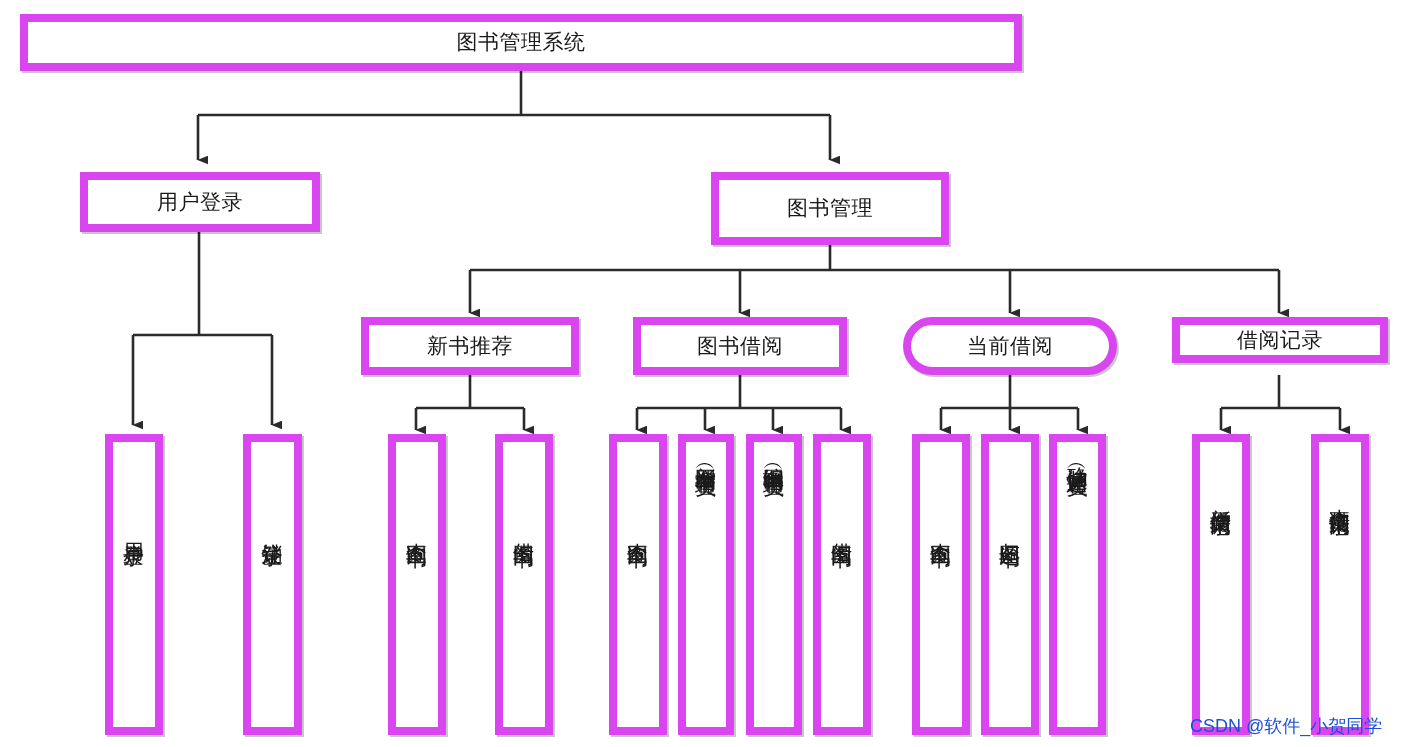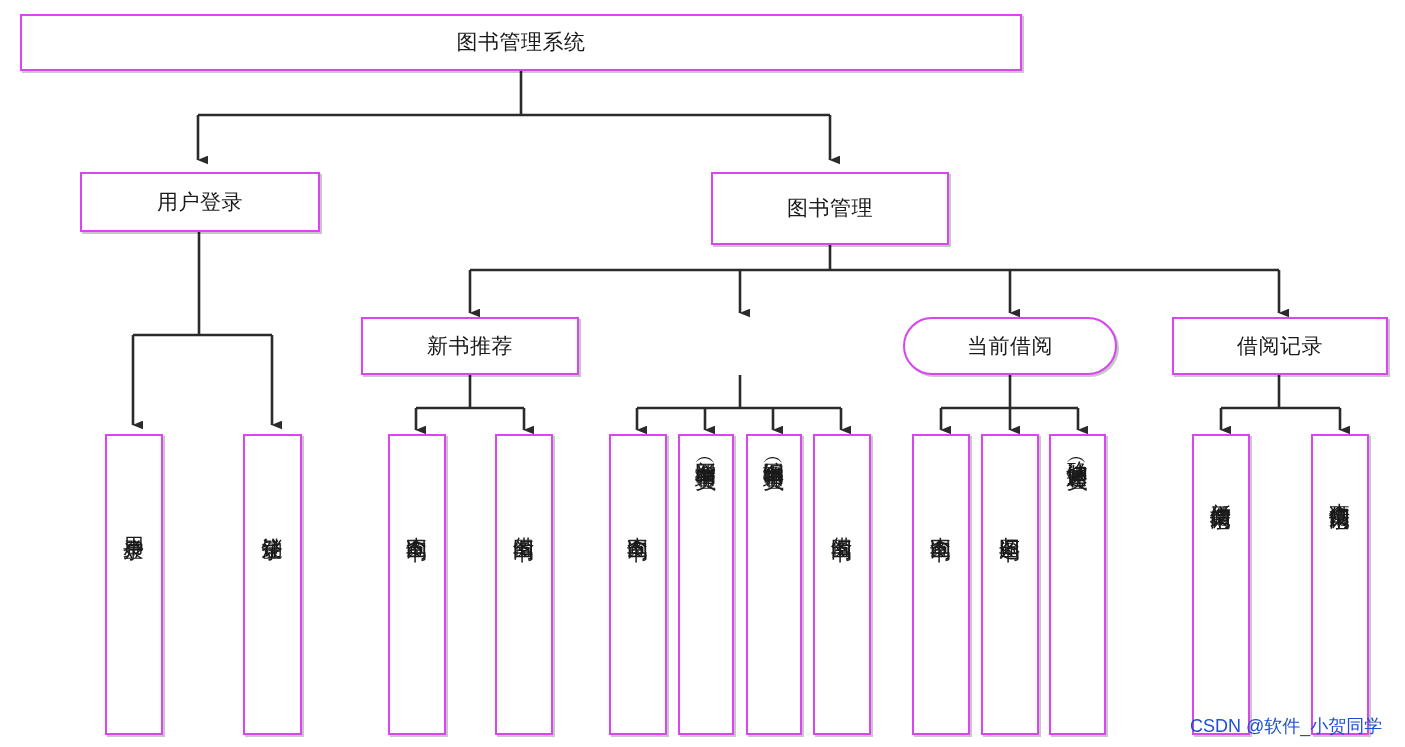--- a/index.html
+++ b/index.html
@@ -22,21 +22,21 @@
     left: 0;
     top: 0;
     width: 1405px;
     height: 747px;
     pointer-events: none;
   }
   .node {
     position: absolute;
     box-sizing: border-box;
     background: #ffffff;
-    border: 2px solid #d946ef;
+    border: 8px solid #d946ef;
     box-shadow: 2px 2px 0 rgba(0,0,0,0.22);
     display: flex;
     align-items: center;
     justify-content: center;
     color: #1a1a1a;
     z-index: 2;
   }
   .node-label {
     display: block;
     text-align: center;
@@ -144,26 +144,29 @@
   </div>
 
   <div class="node horizontal" style="left:711px; top:172px; width:238px; height:73px;">
     <span class="node-label">图书管理</span>
   </div>
 
   <div class="node horizontal" style="left:361px; top:317px; width:218px; height:58px;">
     <span class="node-label">新书推荐</span>
   </div>
 
+  <div class="node horizontal" style="left:633px; top:317px; width:214px; height:58px;">
+    <span class="node-label">图书借阅</span>
+  </div>
 
   <div class="node horizontal" style="left:903px; top:317px; width:214px; height:58px;border-radius:29px;">
     <span class="node-label">当前借阅</span>
   </div>
 
-  <div class="node horizontal" style="left:1172px; top:317px; width:216px; height:58px;">
+  <div class="node horizontal" style="left:1172px; top:317px; width:216px; height:46px;">
     <span class="node-label">借阅记录</span>
   </div>
 
   <div class="node vertical mid" style="left:105px; top:434px; width:58px; height:301px;">
     <span class="node-label">用户登录</span>
   </div>
 
   <div class="node vertical mid" style="left:243px; top:434px; width:59px; height:301px;">
     <span class="node-label">注销登录</span>
   </div>

